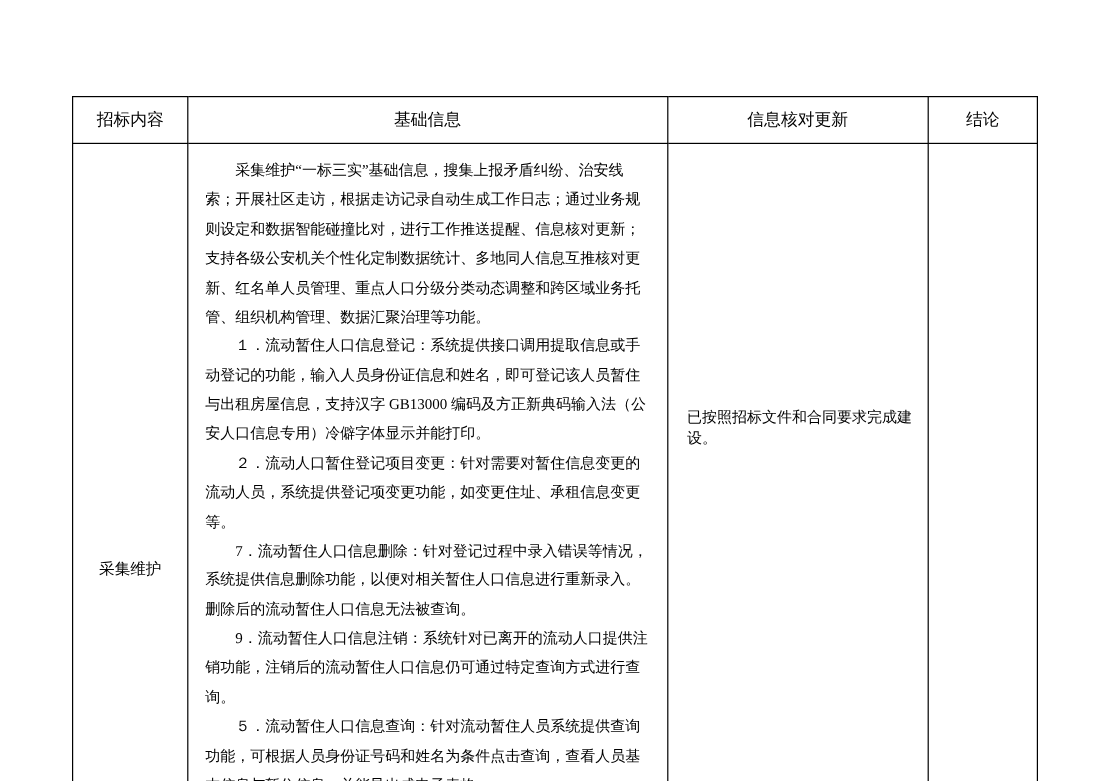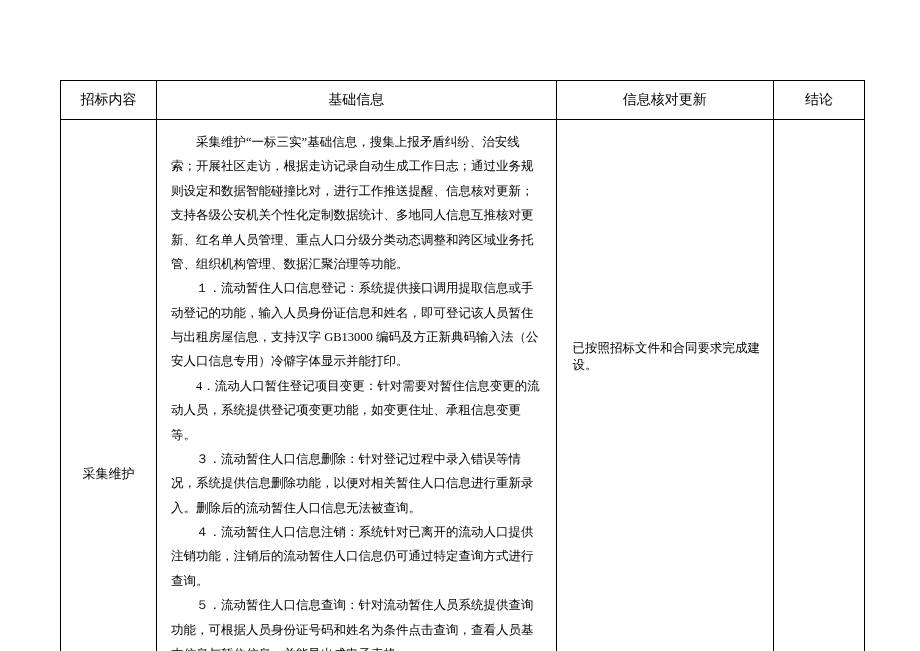--- a/index.html
+++ b/index.html
@@ -85,23 +85,23 @@
       <th>招标内容</th>
       <th>基础信息</th>
       <th>信息核对更新</th>
       <th>结论</th>
     </tr>
     <tr class="row-body">
       <td class="label-cell">采集维护</td>
       <td class="content-cell">
         <p class="para">采集维护“一标三实”基础信息，搜集上报矛盾纠纷、治安线索；开展社区走访，根据走访记录自动生成工作日志；通过业务规则设定和数据智能碰撞比对，进行工作推送提醒、信息核对更新；支持各级公安机关个性化定制数据统计、多地同人信息互推核对更新、红名单人员管理、重点人口分级分类动态调整和跨区域业务托管、组织机构管理、数据汇聚治理等功能。</p>
         <p class="para-num">１．流动暂住人口信息登记：系统提供接口调用提取信息或手动登记的功能，输入人员身份证信息和姓名，即可登记该人员暂住与出租房屋信息，支持汉字 GB13000 编码及方正新典码输入法（公安人口信息专用）冷僻字体显示并能打印。</p>
-        <p class="para-num">4．流动人口暂住登记项目变更：针对需要对暂住信息变更的流动人员，系统提供登记项变更功能，如变更住址、承租信息变更等。</p>
-        <p class="para-num">３．流动暂住人口信息删除：针对登记过程中录入错误等情况，系统提供信息删除功能，以便对相关暂住人口信息进行重新录入。删除后的流动暂住人口信息无法被查询。</p>
-        <p class="para-num">４．流动暂住人口信息注销：系统针对已离开的流动人口提供注销功能，注销后的流动暂住人口信息仍可通过特定查询方式进行查询。</p>
+        <p class="para-num">２．流动人口暂住登记项目变更：针对需要对暂住信息变更的流动人员，系统提供登记项变更功能，如变更住址、承租信息变更等。</p>
+        <p class="para-num">7．流动暂住人口信息删除：针对登记过程中录入错误等情况，系统提供信息删除功能，以便对相关暂住人口信息进行重新录入。删除后的流动暂住人口信息无法被查询。</p>
+        <p class="para-num">9．流动暂住人口信息注销：系统针对已离开的流动人口提供注销功能，注销后的流动暂住人口信息仍可通过特定查询方式进行查询。</p>
         <p class="para-num">５．流动暂住人口信息查询：针对流动暂住人员系统提供查询功能，可根据人员身份证号码和姓名为条件点击查询，查看人员基本信息与暂住信息，并能导出成电子表格。</p>
 
       </td>
       <td class="status-cell">已按照招标文件和合同要求完成建设。</td>
       <td></td>
     </tr>
   </tbody>
     </table>
 </div>
 

